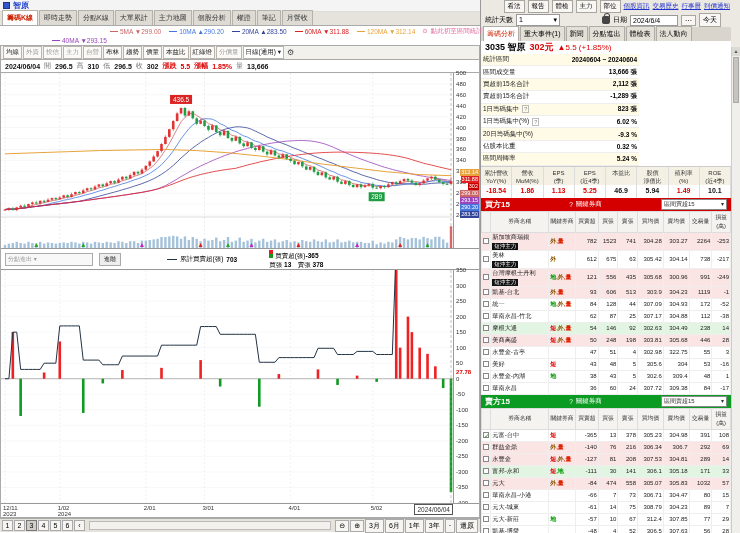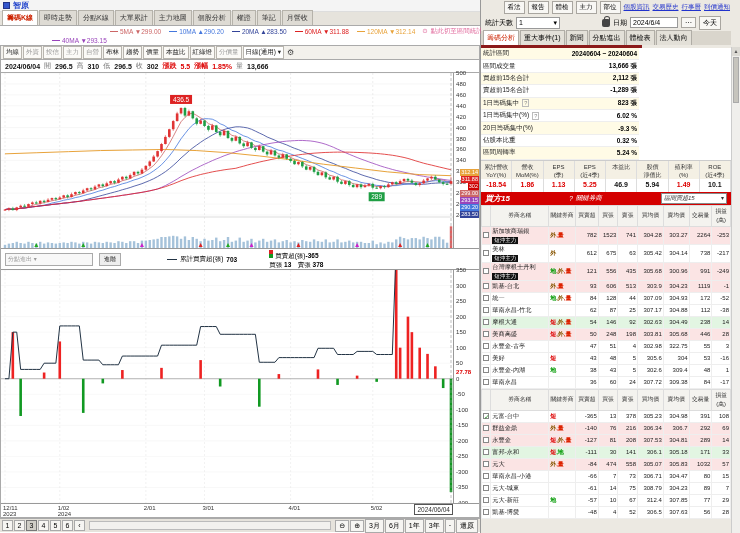--- a/index.html
+++ b/index.html
@@ -76,21 +76,21 @@
   .tbhead { background:#3f3f4b; color:#fff; text-align:center; font-size:7px; line-height:9px; padding:2px 0;}
   .tbbody { flex:1; background:#fff; display:flex; flex-direction:column; align-items:center; justify-content:center;}
   .tbaction { color:#dd0000; font-size:19px; font-weight:bold; letter-spacing:2px;}
   .tbamount { color:#111; font-size:13px; font-weight:bold; }
   .tbfoot { background:#3f3f4b; color:#fff; font-size:6.5px; display:flex; align-items:center; gap:3px; padding:2px 3px;}
   .tbfoot .v { color:#ff5544; font-weight:bold; }
   .fundtable { display:flex; background:#fbf8ef; border-top:1px solid #ccc; }
   .fcol { flex:1; border-right:1px solid #ddd; text-align:center; font-size:6px; }
   .fcol .h { height:18px; line-height:8px; padding-top:2px; color:#333; background:#f4f0e4;}
   .fcol .v { height:13px; font-size:7px; font-weight:bold; background:#fff; padding-top:2px;}
-  .secbar { height:13px; display:flex; align-items:center; color:#fff; font-size:8px; font-weight:bold; padding:0 4px; gap:3px;font-style:italic;}
+  .secbar { height:13px; display:flex; align-items:center; color:#fff; font-size:8px; font-weight:bold; padding:0 4px; gap:3px;}
   .secbar.buy { background:#d40000; } .secbar.sell { background:#0b9a22; }
   .secbar .ksel { margin-left:auto; background:#fff; color:#333; font-weight:normal; font-size:6px; border:1px solid #888; width:66px; display:flex; justify-content:space-between; padding:0 2px;}
   .secq { font-weight:normal; font-size:6.5px; margin-left:auto;}
   .secq2 { font-weight:normal; font-size:6.5px;}
   .brktable { width:100%; border-collapse:collapse; table-layout:fixed; }
   .brktable th { font-size:5.8px; color:#333; font-weight:normal; background:#f4f3ef; border:1px solid #ddd; padding:1px 0; height:12px;}
   .brktable td { font-size:6px; border:1px solid #eee; padding:0 1px; height:12px; text-align:right; color:#222; overflow:hidden; white-space:nowrap;}
   .brktable td.nm { text-align:left; font-size:6.2px;}
   .brktable td.tg { text-align:left; }
   .badge { display:inline-block; background:#111; color:#fff; font-size:5.5px; padding:0 2px; margin-top:1px;}
@@ -766,20 +766,25 @@
       <span class="rbtn">今天</span>
     </div>
     <div class="rtabs rmain" id="right-tabs">
         <span class="rtab active">籌碼分析</span>
         <span class="rtab">重大事件(1)</span>
         <span class="rtab">新聞</span>
         <span class="rtab">分點進出</span>
         <span class="rtab">體檢表</span>
         <span class="rtab">法人動向</span>
       </div>
+    <div class="stockhdr rmain">
+      <b><span>3035</span> <span>智原</span></b>
+      <b style="color:#dd0000;">302元</b>
+      <span style="color:#dd0000;font-size:8px;">▲5.5 (+1.85%)</span>
+    </div>
     <div class="stockbar rmain"></div>
     <div class="statssec rmain">
       <div class="statstable" id="stats-table">
           <div class="strow">
             <span class="stlabel">統計區間</span>
             <span class="stval">20240604 ~ 20240604</span>
           </div>
           <div class="strow">
             <span class="stlabel">區間成交量</span>
             <span class="stval">13,666 張</span>
@@ -1071,20 +1076,29 @@
               <td>24</td>
               <td>307.72</td>
               <td>309.38</td>
               <td>84</td>
               <td>-17</td>
             </tr>
           </tbody>
         </table>
       </div>
     <div class="rmain" id="sell-section">
+        <div class="secbar sell">
+          <span>賣方15</span>
+          <span class="secq">?</span>
+          <span class="secq2">關鍵券商</span>
+          <span class="ksel">
+            <span>區間賣超15</span>
+            <span>▾</span>
+          </span>
+        </div>
         <table class="brktable">
           <colgroup>
             <col style="width: 9px;">
             <col style="width: 56px;">
             <col style="width: 26px;">
             <col style="width: 22px;">
             <col style="width: 19px;">
             <col style="width: 19px;">
             <col style="width: 25px;">
             <col style="width: 25px;">

